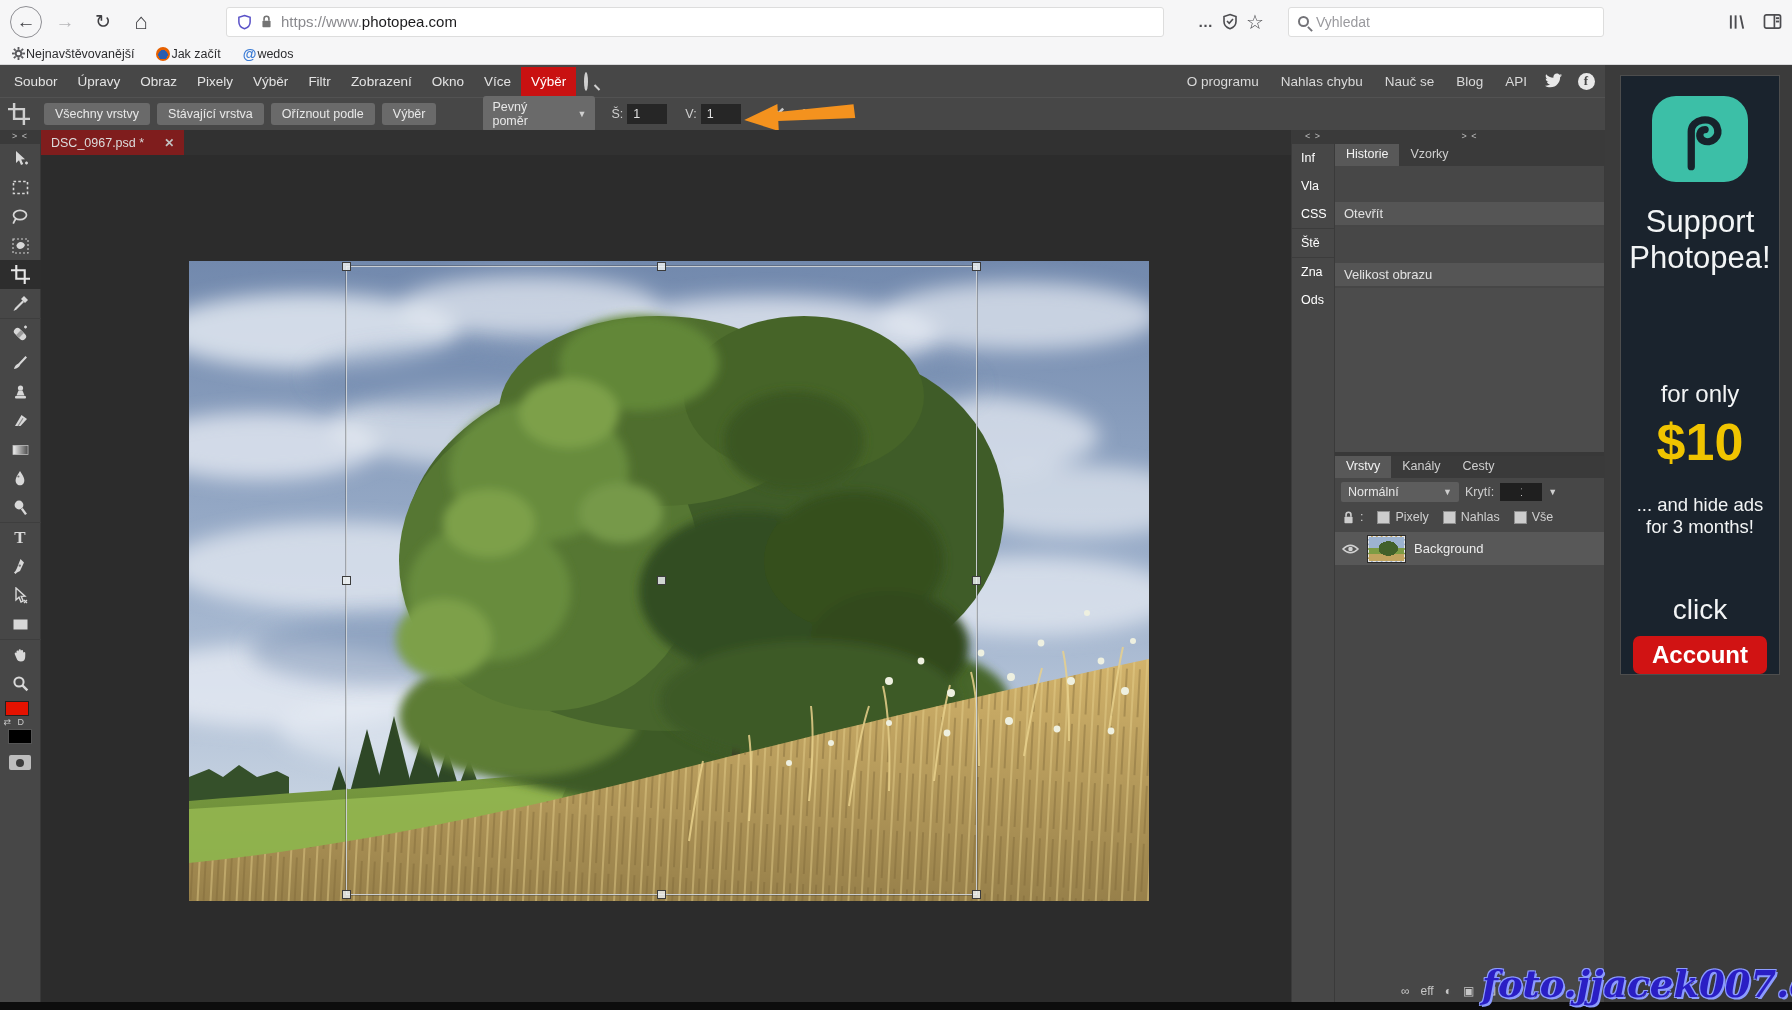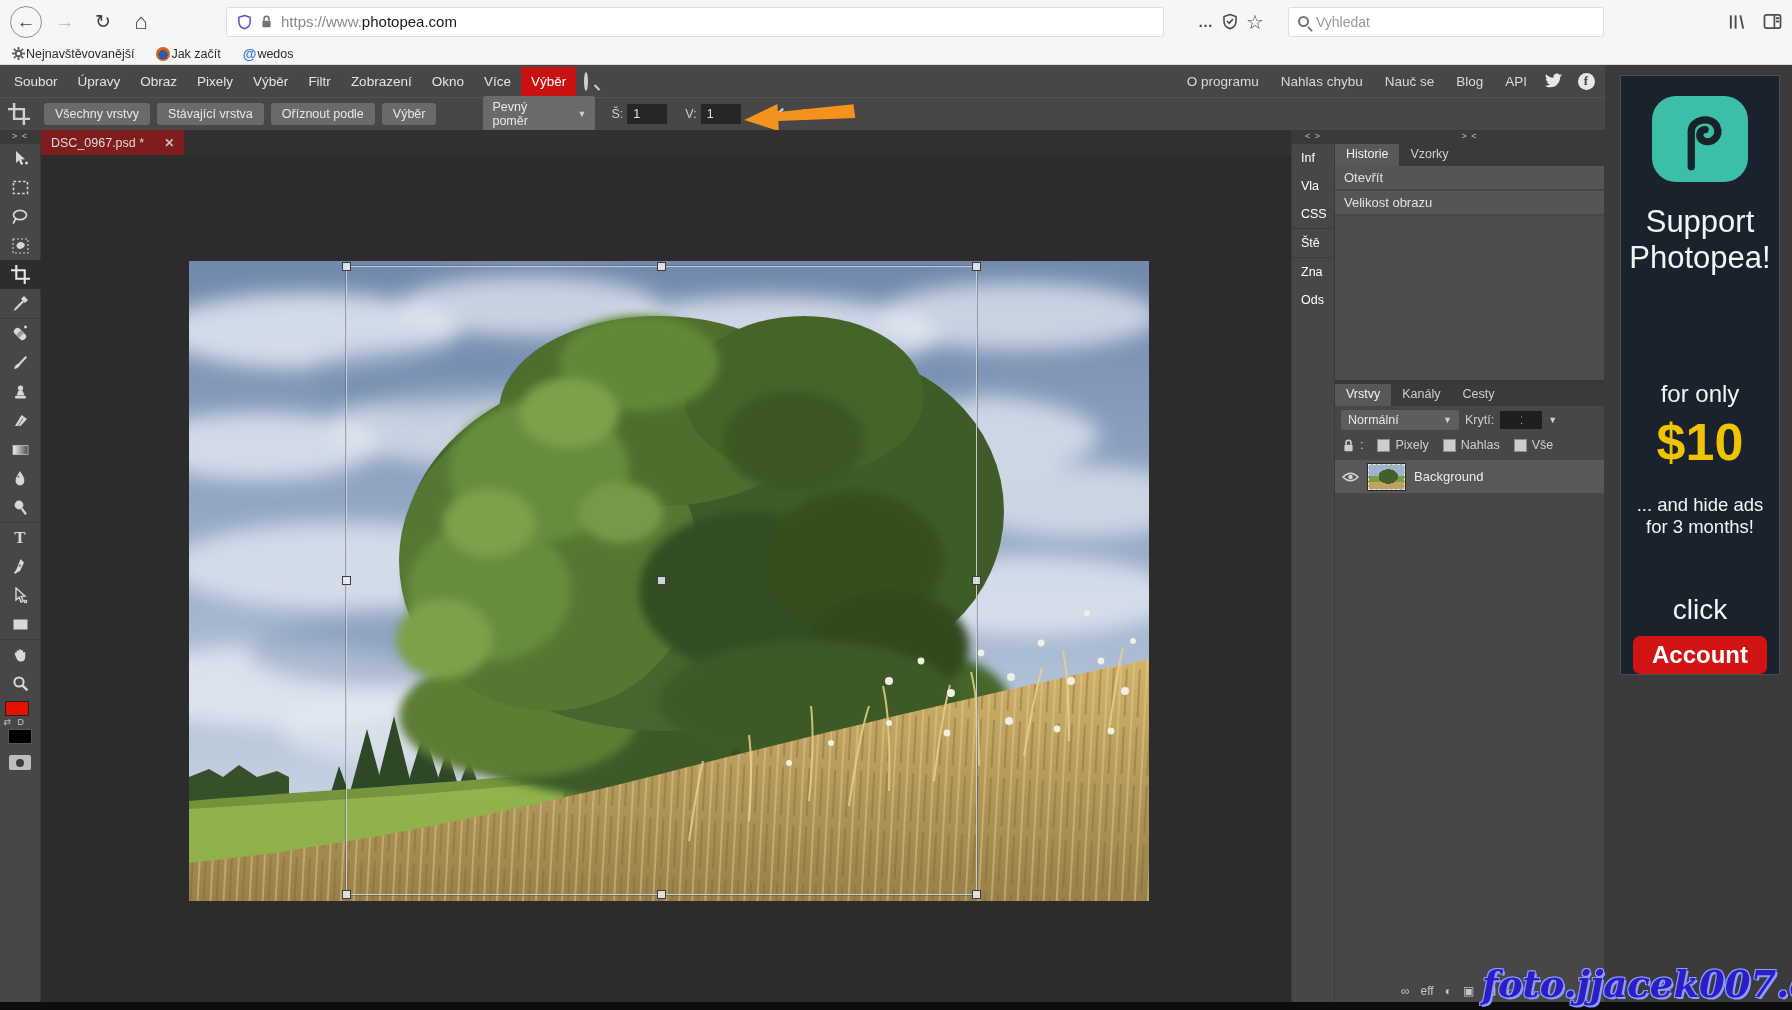--- a/index.html
+++ b/index.html
@@ -99,21 +99,21 @@
   .strip-item.sepb { border-bottom:1px solid #3c3c3c; }
 
   
   .panels { position:absolute; left:1335px; top:130px; width:270px; height:872px; background:#474747;
     border-right:1px solid #3a3a3a; display:flex; flex-direction:column; }
   .ptabs { display:flex; background:#3a3a3a; height:22px; }
   .ptab { padding:3px 11px; font-size:12.5px; color:#cfcfcf; }
   .ptab.act { background:#585858; color:#f2f2f2; font-weight:normal; }
   .hist-body { height:164px; background:#4c4c4c; }
   .hist-item { height:25px; background:#555; border-bottom:2px solid #464646; color:#e2e2e2;
-    font-size:13px; padding:4px 0 0 9px; }
+    font-size:13px; padding:4px 0 0 9px;margin-top:36px; }
   .panelgap { height:4px; background:#383838; }
   .blendrow { display:flex; align-items:center; height:28px; padding:0 6px; gap:6px; }
   .blend-dd { width:118px; height:20px; background:#5d5d5d; border-radius:2px; color:#e6e6e6;
     font-size:12.5px; display:flex; align-items:center; justify-content:space-between; padding:0 7px; }
   .blend-dd .car, .op-car { font-size:9px; color:#cfcfcf; }
   .oplabel { color:#cfcfcf; font-size:12.5px; }
   .opval { width:42px; height:18px; background:#1f1f1f; color:#e6e6e6; font-size:12.5px;
     border:none; padding:0 20px; }
   .lockrow { display:flex; align-items:center; height:22px; padding:0 7px; gap:5px; color:#cfcfcf; font-size:12.5px;}
   .cb { width:13px; height:13px; background:#cdcdcd; border:1px solid #8e8e8e; margin-left:9px; }

